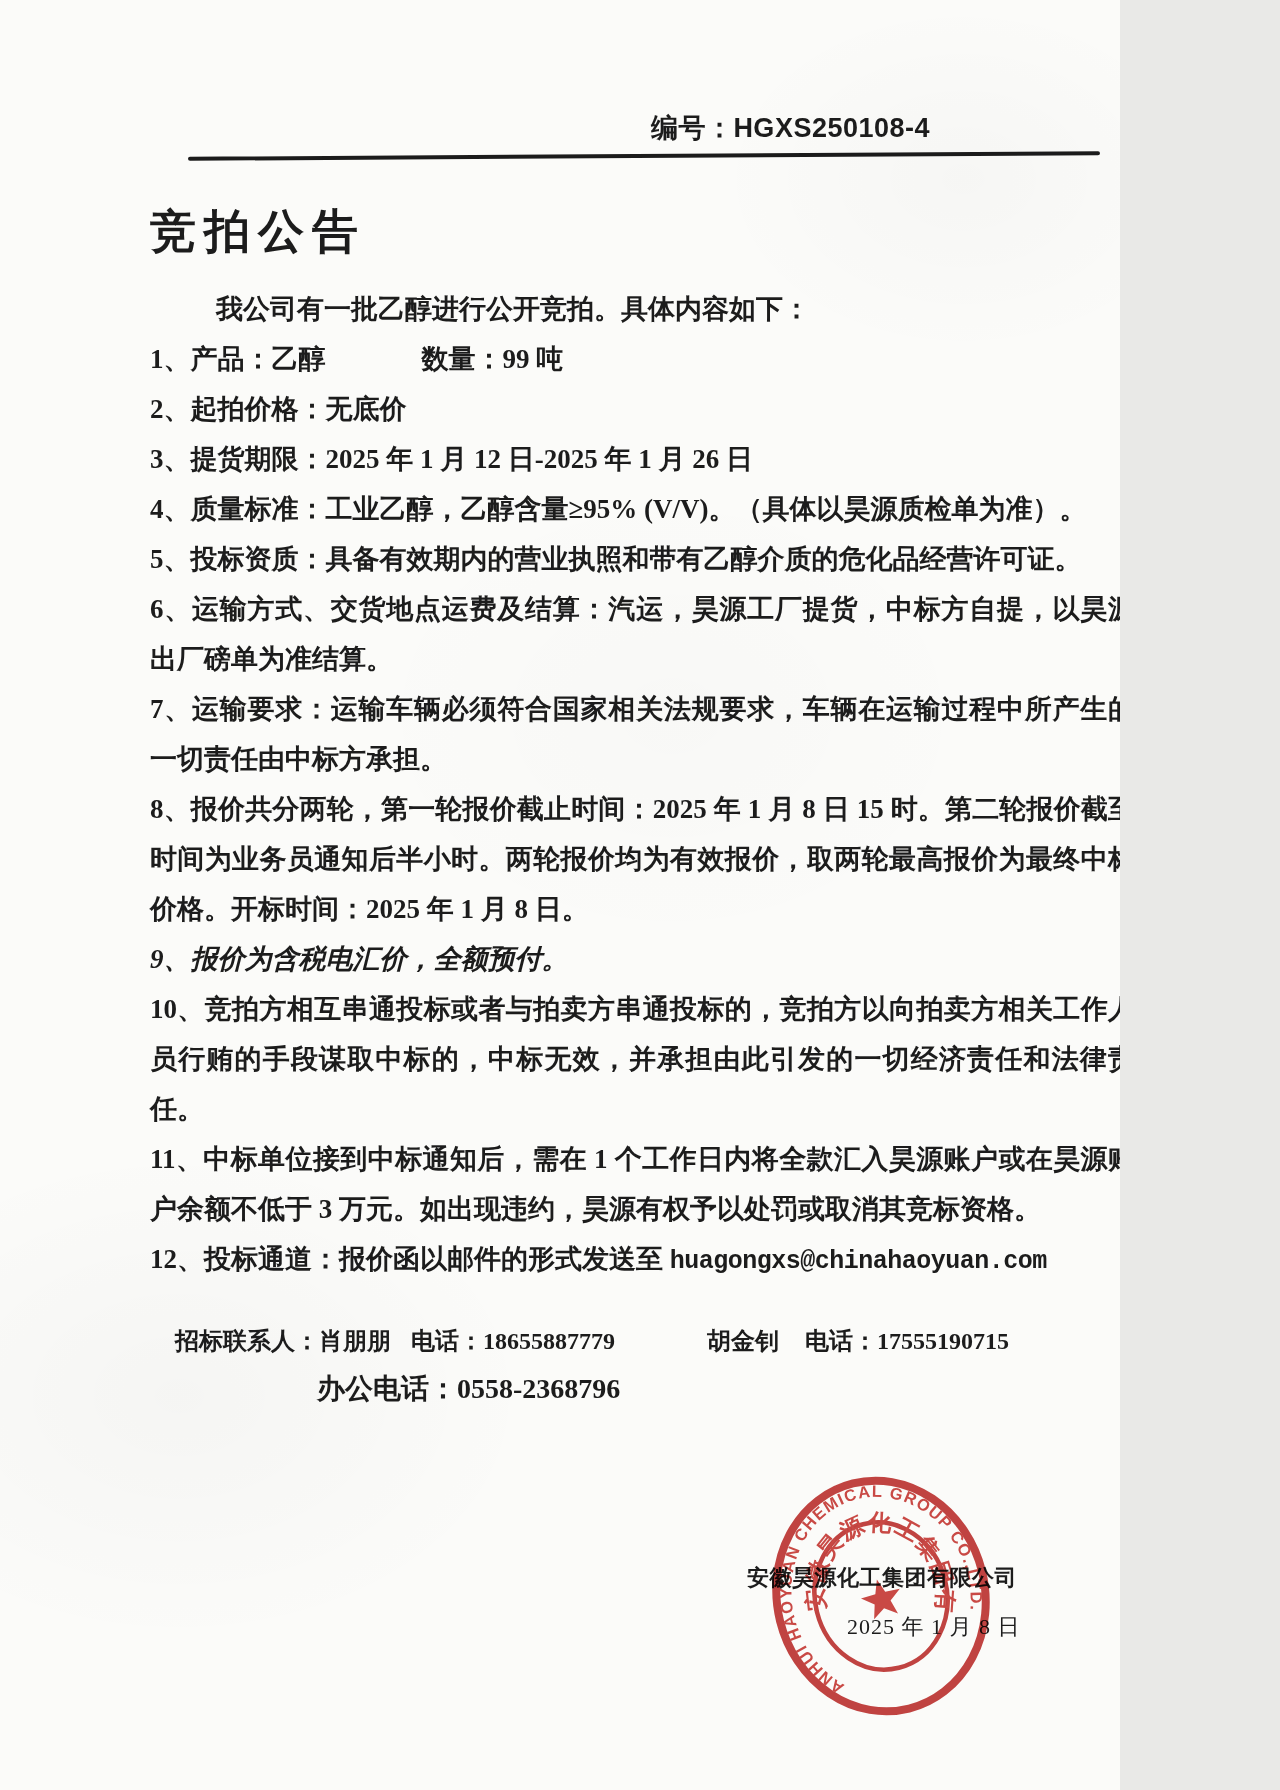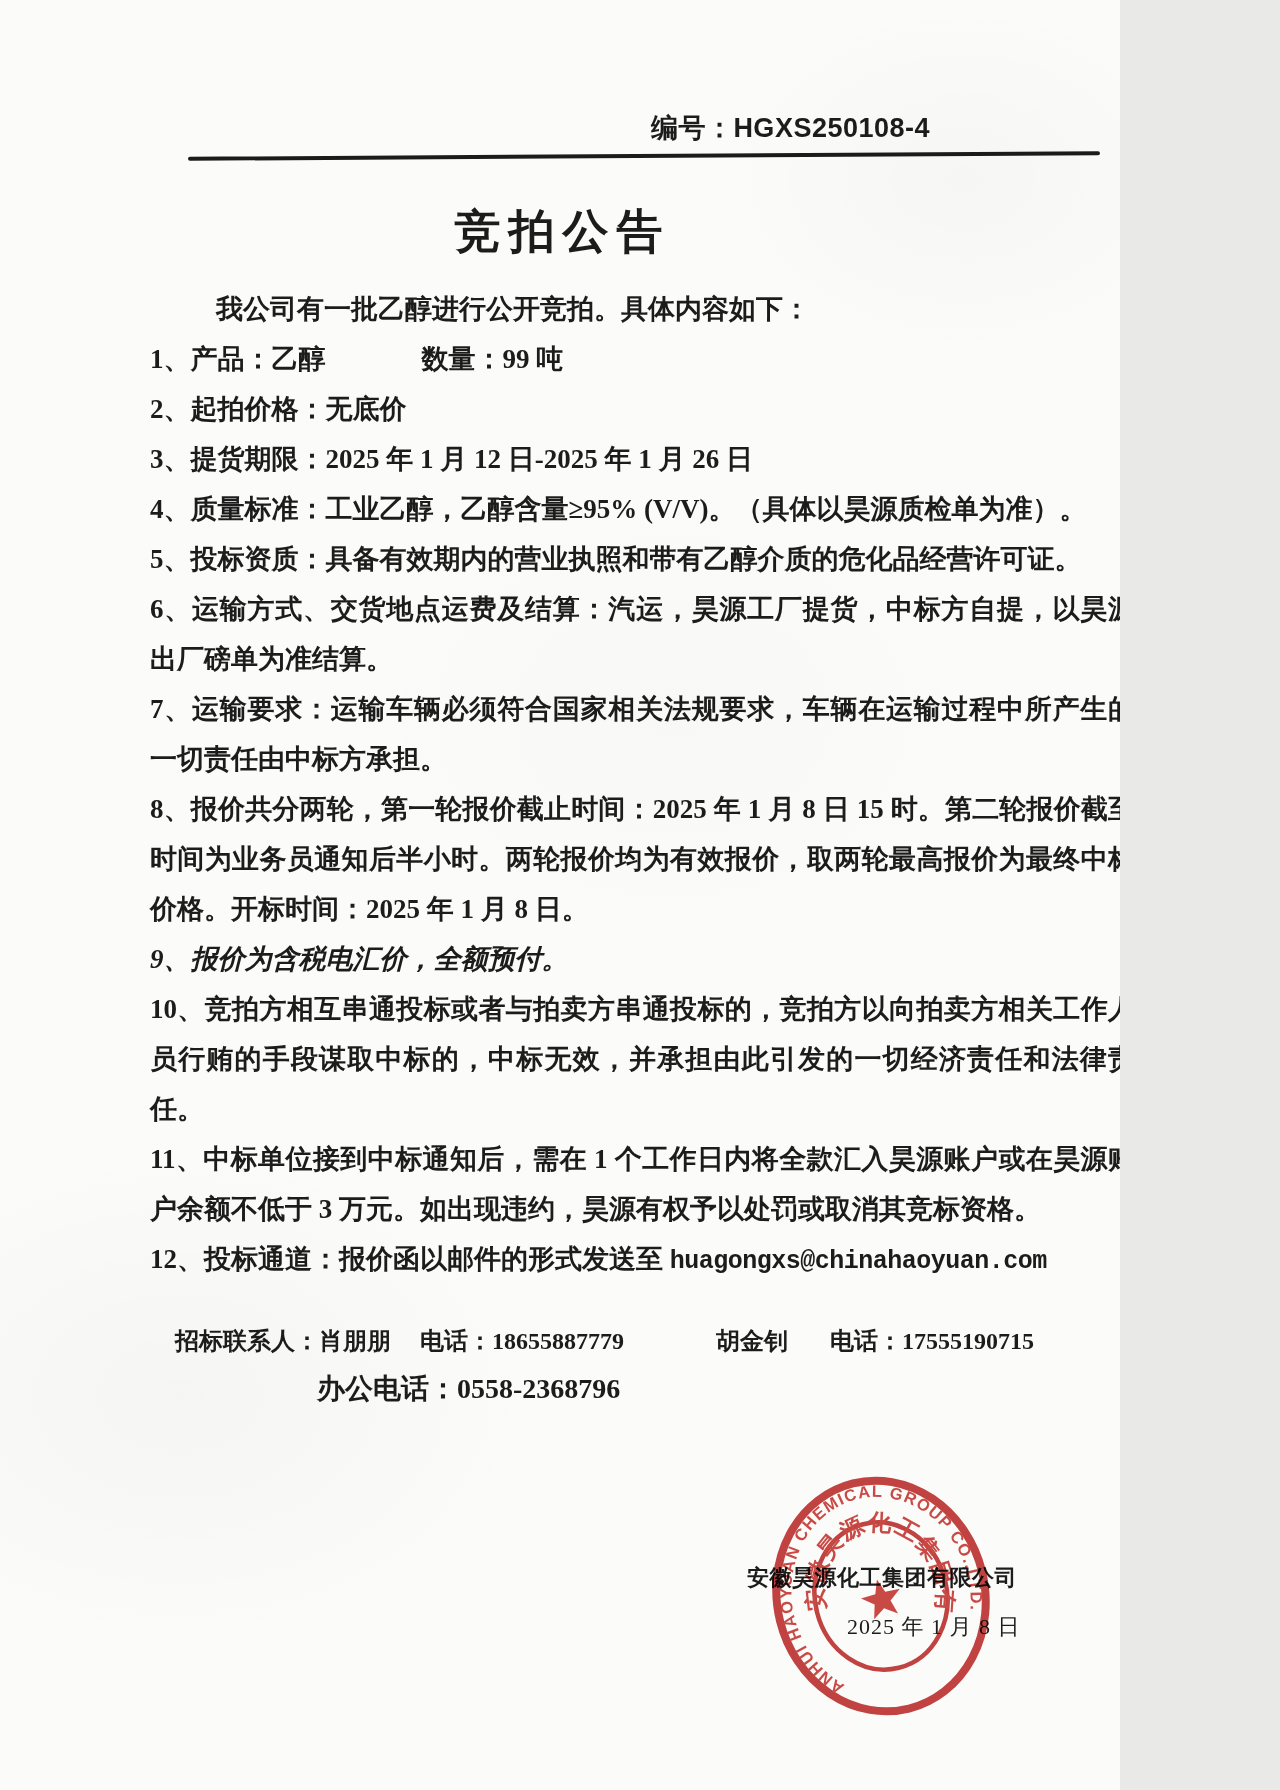--- a/index.html
+++ b/index.html
@@ -29,21 +29,21 @@
     letter-spacing:.5px;
   }
   .rule{
     height:4px;background:#1b1b1b;border-radius:2px;
     width:912px;margin:8px 0 0 38px;
     transform:rotate(-0.35deg);
   }
   .title{
     margin:46px 0 0 0;
     font-size:46px;line-height:56px;font-weight:700;
-    text-align:center;letter-spacing:8px;
+    text-align:left;letter-spacing:8px;
   }
   .salutation{
     margin:26px 0 0 0;
     font-size:29px;line-height:34px;font-weight:700;
   }
   .intro{
     margin:24px 0 0 0;
     font-size:27px;line-height:50px;font-weight:600;
     text-indent:66px;
   }
@@ -58,23 +58,23 @@
   .qty-gap{margin-left:96px;}
   .email{
     font-family:"Liberation Mono","DejaVu Sans Mono",monospace;
     font-weight:700;font-size:25px;letter-spacing:-0.5px;
   }
   .contact-row{
     margin:30px 0 0 25px;
     font-size:24px;line-height:48px;font-weight:600;
     display:flex;align-items:baseline;white-space:nowrap;
   }
-  .contact-row .g17{margin-left:29px;}
+  .contact-row .g17{margin-left:20px;}
   .contact-row .g144{margin-left:92px;}
-  .contact-row .g26{margin-left:42px;}
+  .contact-row .g26{margin-left:26px;}
   .office{
     margin:0 0 0 167px;
     font-size:28px;line-height:48px;font-weight:600;
   }
   .company{
     position:absolute;left:747px;top:1563px;
     font-size:22px;line-height:30px;font-weight:600;z-index:1;
     letter-spacing:0.5px;
   }
   .sig-date{

